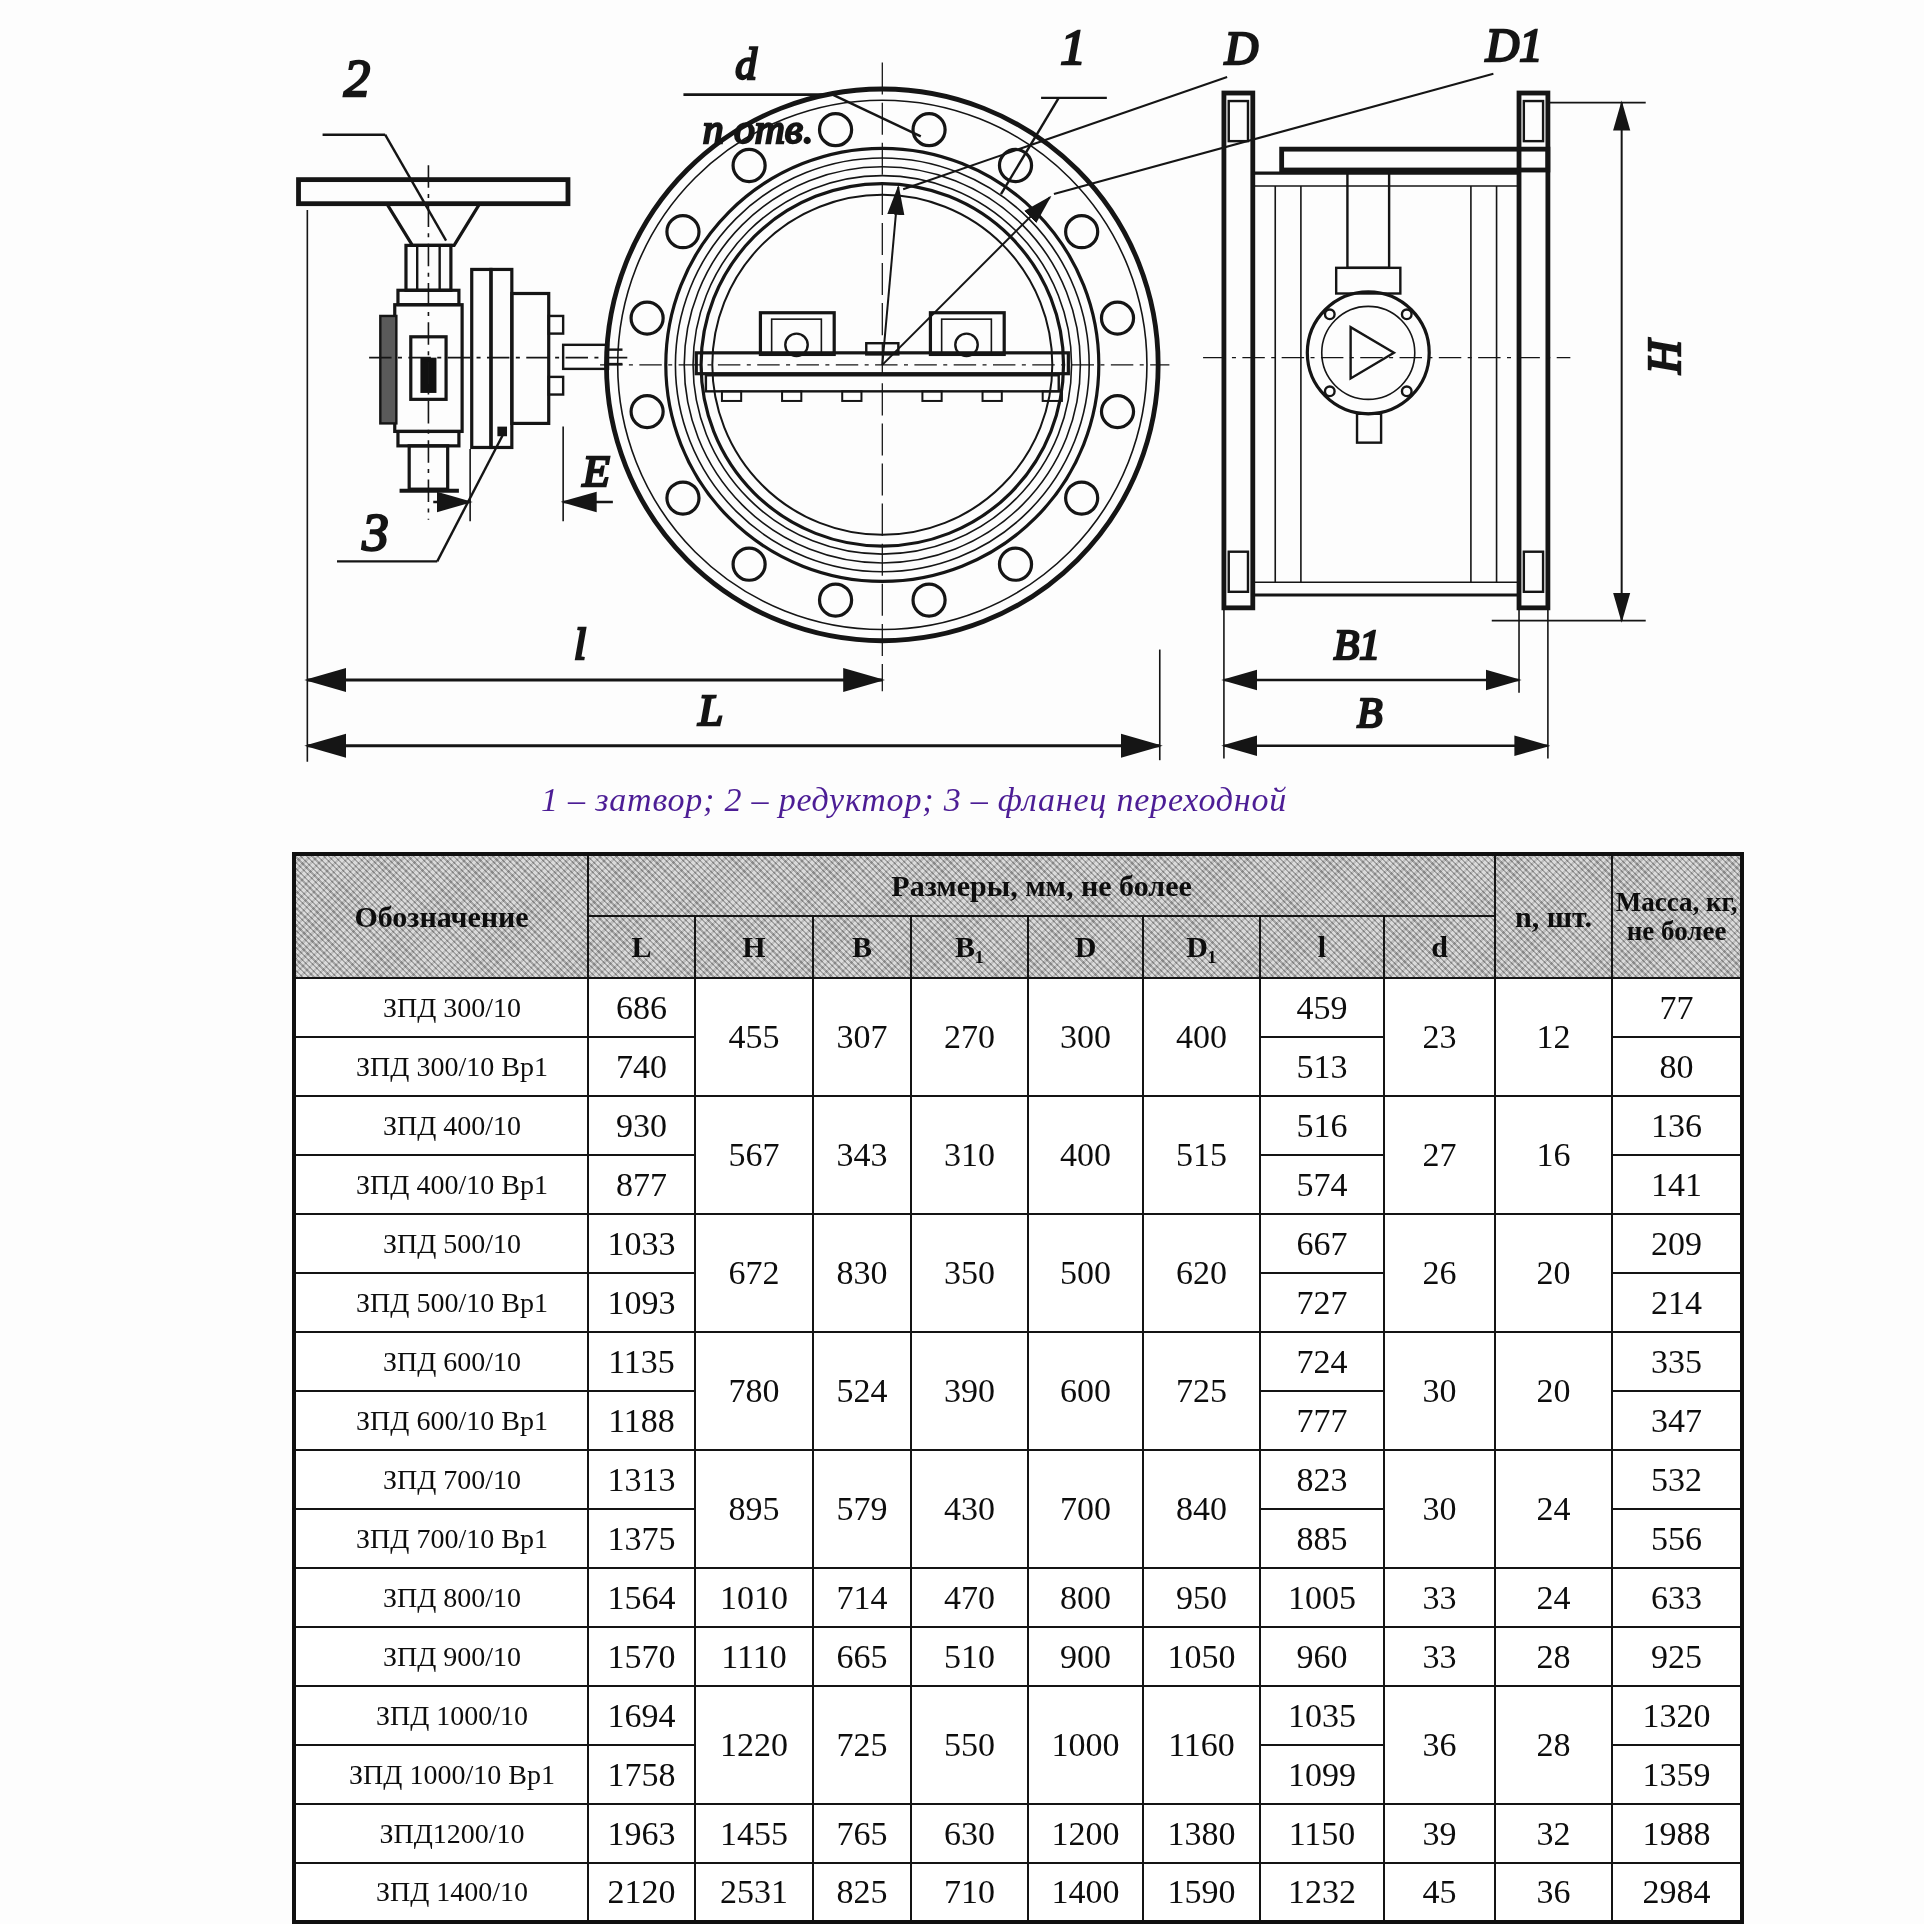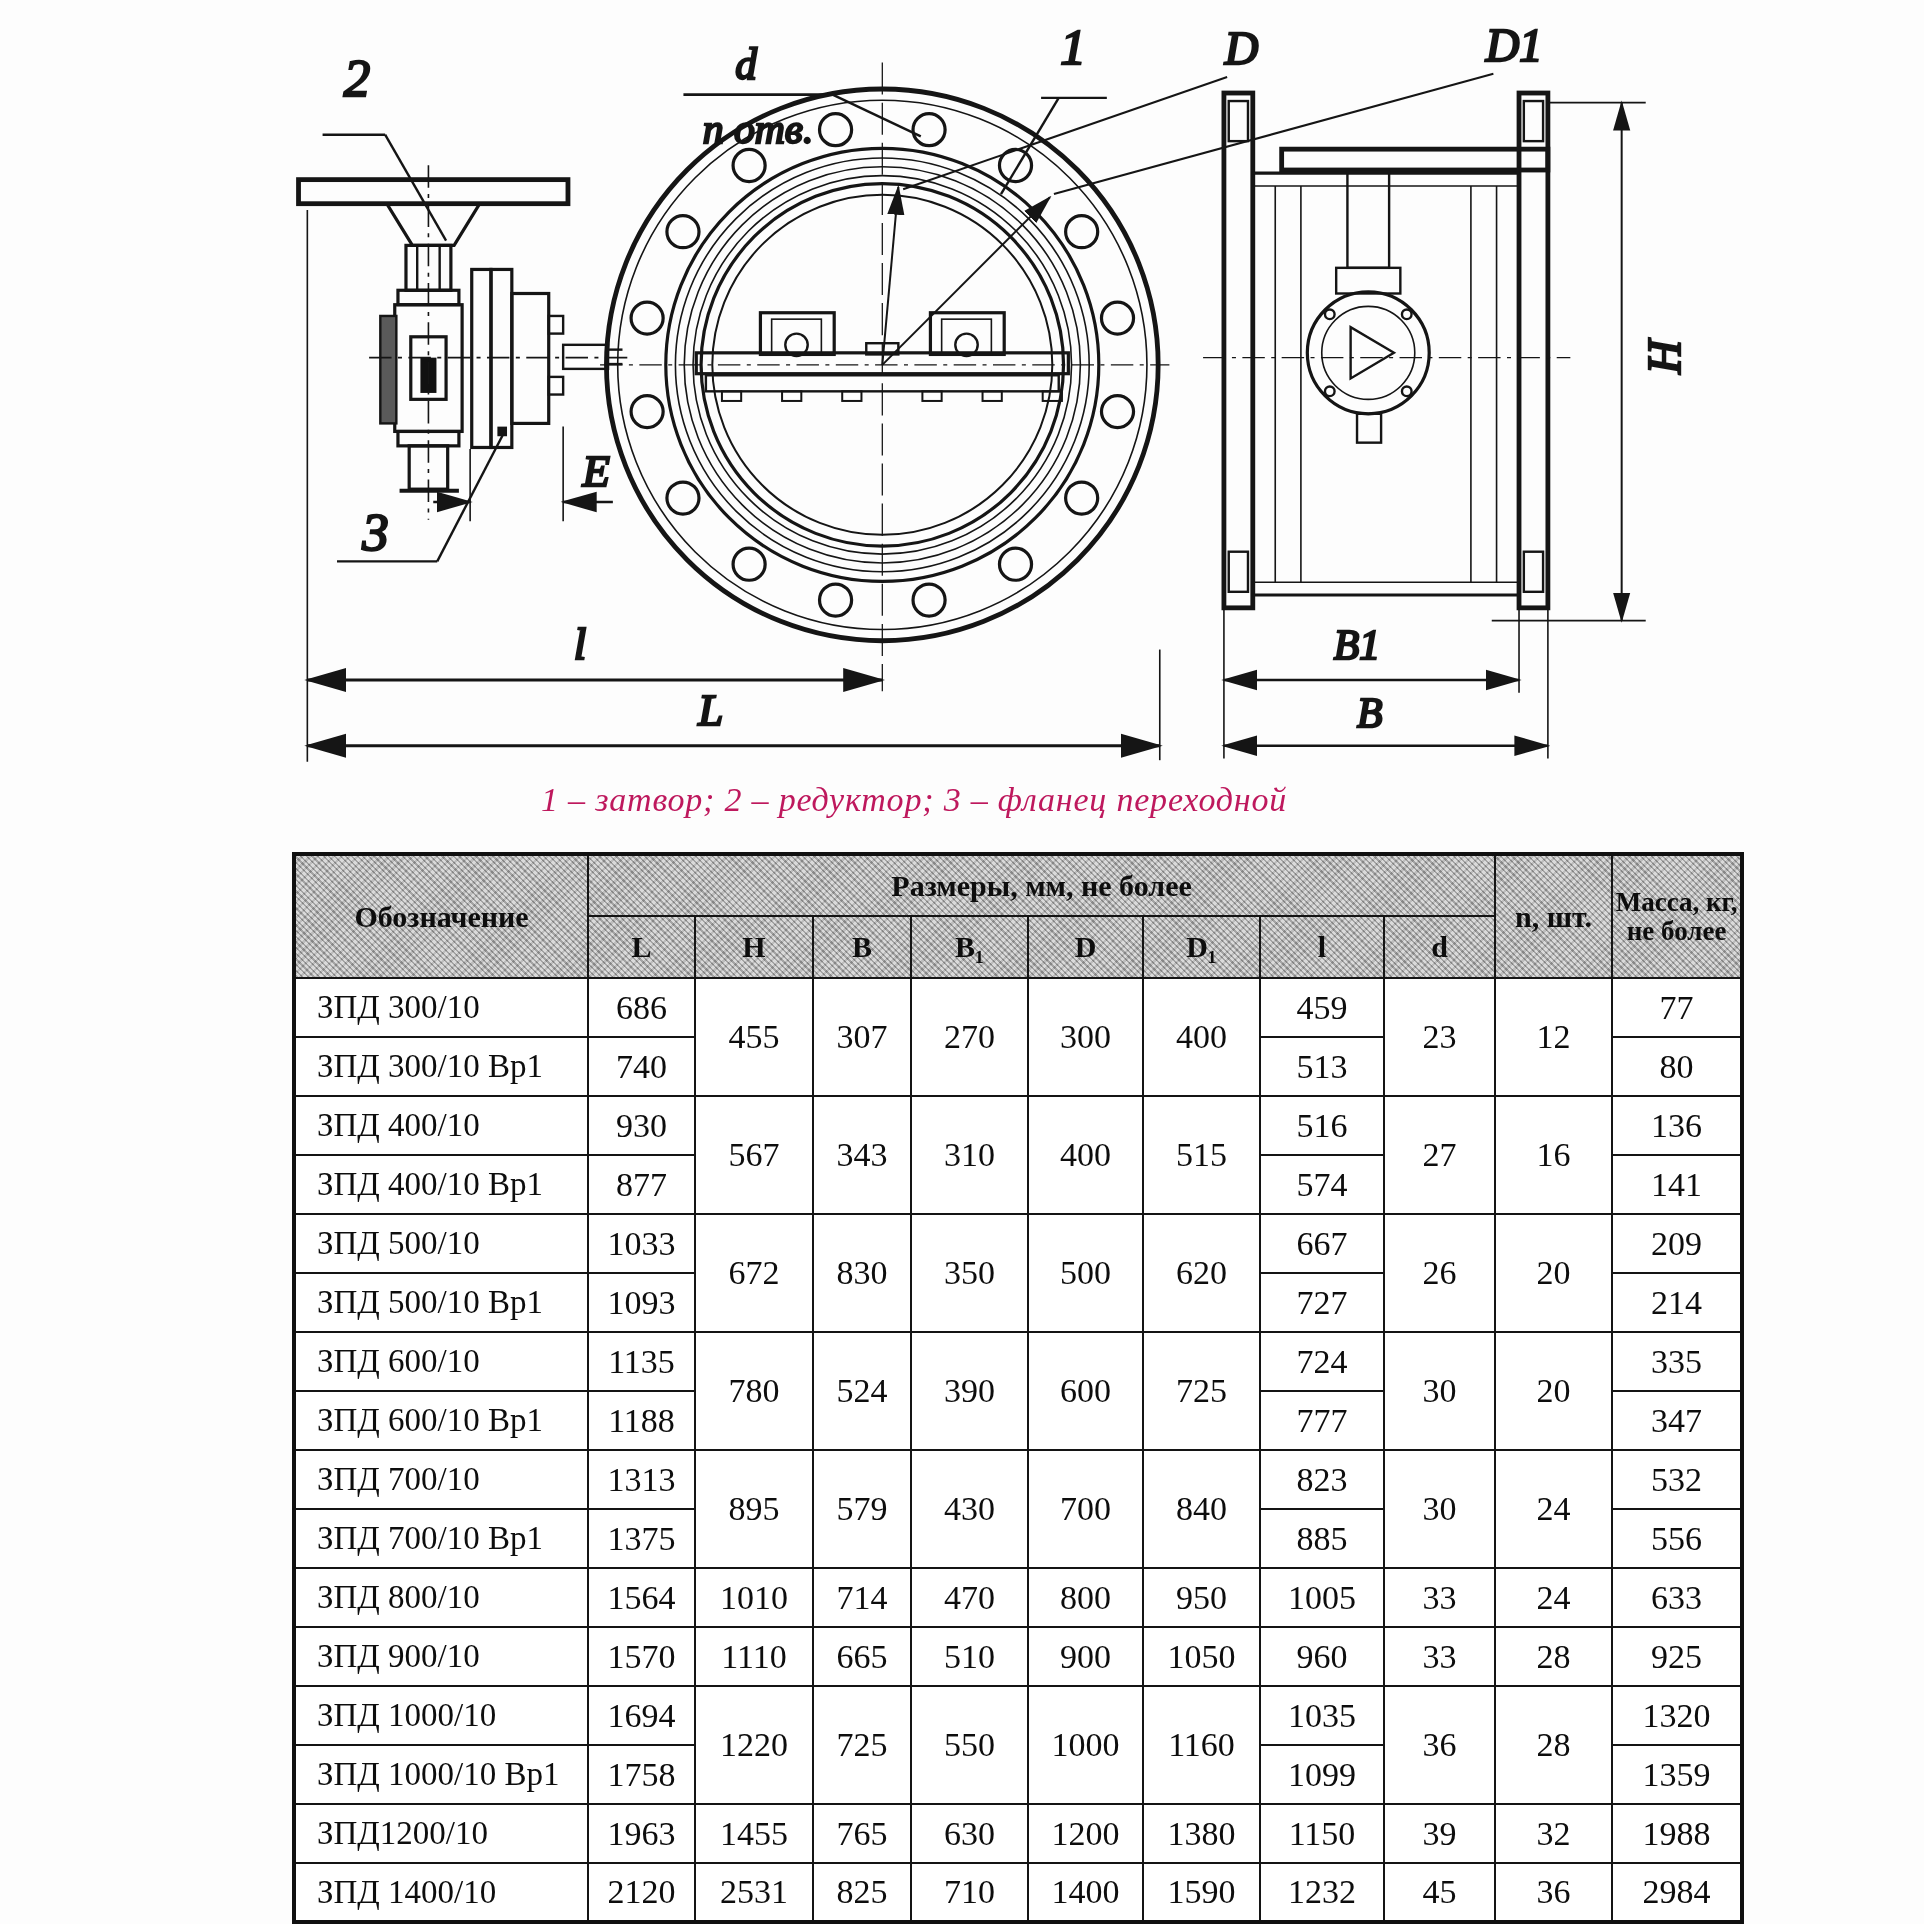--- a/index.html
+++ b/index.html
@@ -2,31 +2,31 @@
 <html style="font-size:13px"><head>
 <meta charset="utf-8">
 <style>
   html,body{margin:0;padding:0;background:#ffffff;}
   #page{position:relative;width:1925px;height:1925px;background:#fdfdfd;overflow:hidden;
         font-family:"Liberation Serif", serif;color:#111;}
   #drawing{position:absolute;left:0;top:0;}
   svg text{font-family:"Liberation Serif", serif;}
   .dwg-label{font-style:italic;fill:#151515;}
   #caption{position:absolute;left:449px;top:781px;width:930px;text-align:center;
-           font-style:italic;font-size:34px;color:#be185d;letter-spacing:0.8px;}
+           font-style:italic;font-size:34px;color:#4c1d95;letter-spacing:0.8px;}
   table#spec{position:absolute;left:292px;top:852px;width:1449px;height:1065px;
              border-collapse:collapse;table-layout:fixed;background:#fff;}
   #spec td,#spec th{border:2.4px solid #141414;padding:0;text-align:center;vertical-align:middle;
              font-size:34px;font-weight:normal;color:#0d0d0d;line-height:1.05;}
   #spec th{font-weight:bold;font-size:30px;
      background:
        repeating-linear-gradient(45deg, rgba(20,20,20,0.22) 0 1.6px, rgba(255,255,255,0.25) 1.6px 4px),
        repeating-linear-gradient(-45deg, rgba(20,20,20,0.18) 0 2.4px, rgba(255,255,255,0.10) 2.4px 5.6px),
        #c7c7c7;}
-  #spec .c-name{text-align:left;padding-left:21px;font-size:33px;}
+  #spec .c-name{text-align:center;padding-left:21px;font-size:28px;}
   #spec tr{height:59px;}
   #spec tr.hdr{height:62px;}
   #spec{border:4px solid #101010;}
 </style>
 </head>
 <body>
 <div id="page">
 
 <svg id="drawing" width="1925" height="842" viewBox="0 0 2400 1050" fill="none" stroke="#151515" stroke-width="3">
   <defs>

